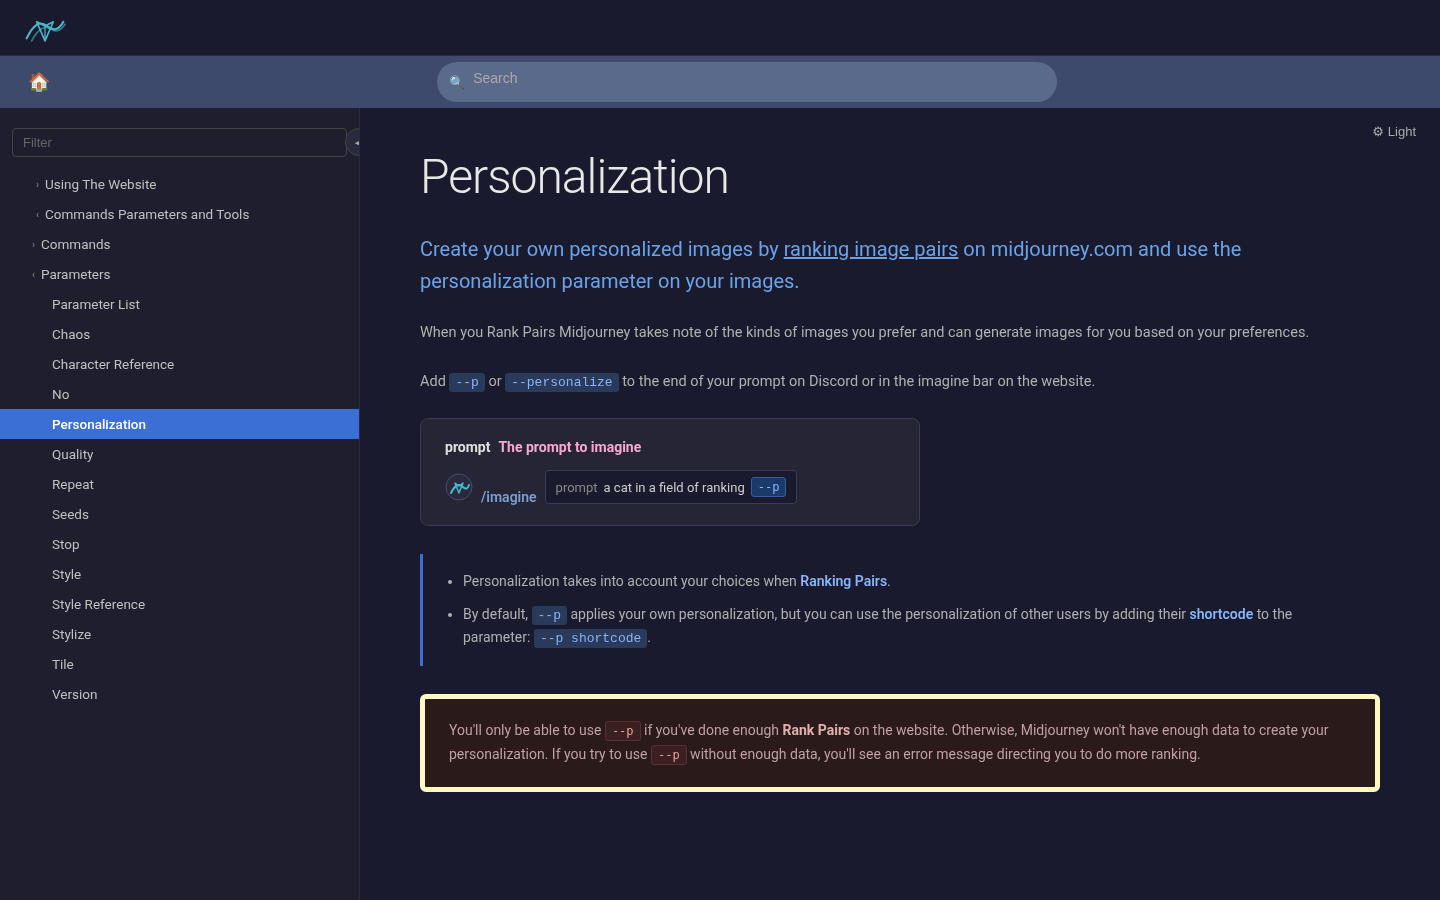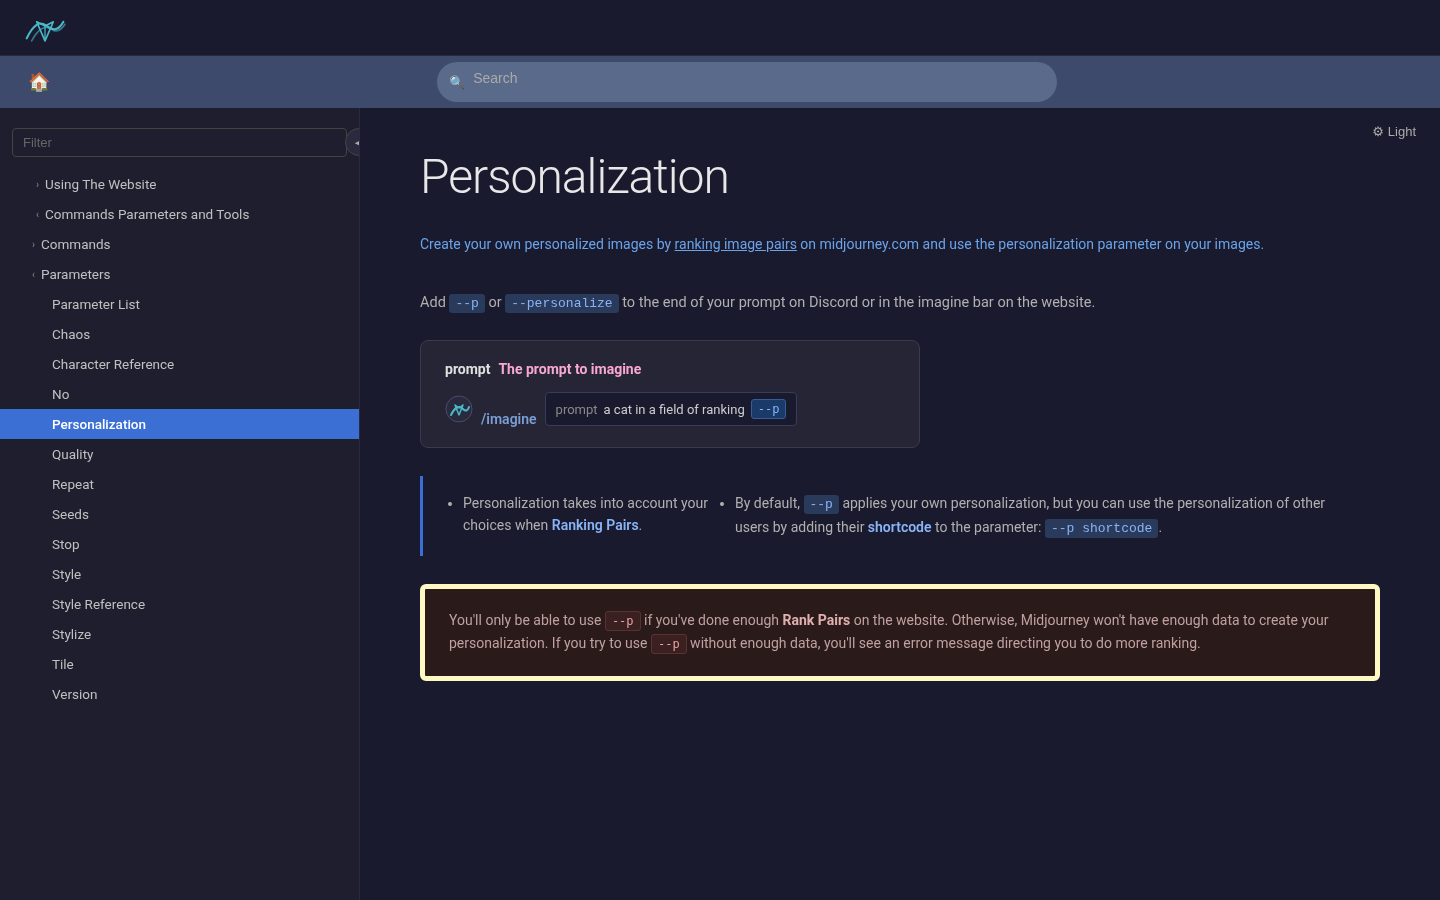--- a/index.html
+++ b/index.html
@@ -188,24 +188,24 @@
 
     .page-title {
       font-size: 48px;
       font-weight: 300;
       color: #e8e8e8;
       margin-bottom: 28px;
       letter-spacing: -1px;
     }
 
     .intro-text {
-      font-size: 14px;
+      font-size: 20px;
       color: #6aa3e8;
       line-height: 1.6;
-      margin-bottom: 36px;
+      margin-bottom: 24px;
     }
 
     .intro-text a {
       color: #6aa3e8;
       text-decoration: underline;
     }
 
     .body-text {
       font-size: 14.5px;
       color: #b0b0b0;
@@ -304,20 +304,21 @@
       border-left: 3px solid #3b6fd4;
       padding: 16px 20px;
       margin-bottom: 28px;
       background: transparent;
     }
 
     .info-box ul {
       list-style: disc;
       padding-left: 20px;
       display: flex;
+      flex-direction: column;
       gap: 10px;
     }
 
     .info-box li {
       font-size: 14px;
       color: #b0b0b0;
       line-height: 1.6;
     }
 
     .info-box a {
@@ -459,20 +460,21 @@
       <span>⚙</span>
       <span>Light</span>
     </button>
 
     <h1 class="page-title">Personalization</h1>
 
     <p class="intro-text">
       <span>Create your own personalized images by </span><a href="#">ranking image pairs</a><span> on midjourney.com and use the personalization parameter on your images.</span>
     </p>
 
+    <p class="body-text">When you Rank Pairs Midjourney takes note of the kinds of images you prefer and can generate images for you based on your preferences.</p>
 
     <p class="body-text">
       Add <code class="inline-code">--p</code> or <code class="inline-code">--personalize</code> to the end of your prompt on Discord or in the imagine bar on the website.
     </p>
 
     <div class="prompt-box">
       <div class="prompt-row">
         <span class="prompt-label">prompt</span>
         <span class="prompt-desc">The prompt to imagine</span>
       </div>

